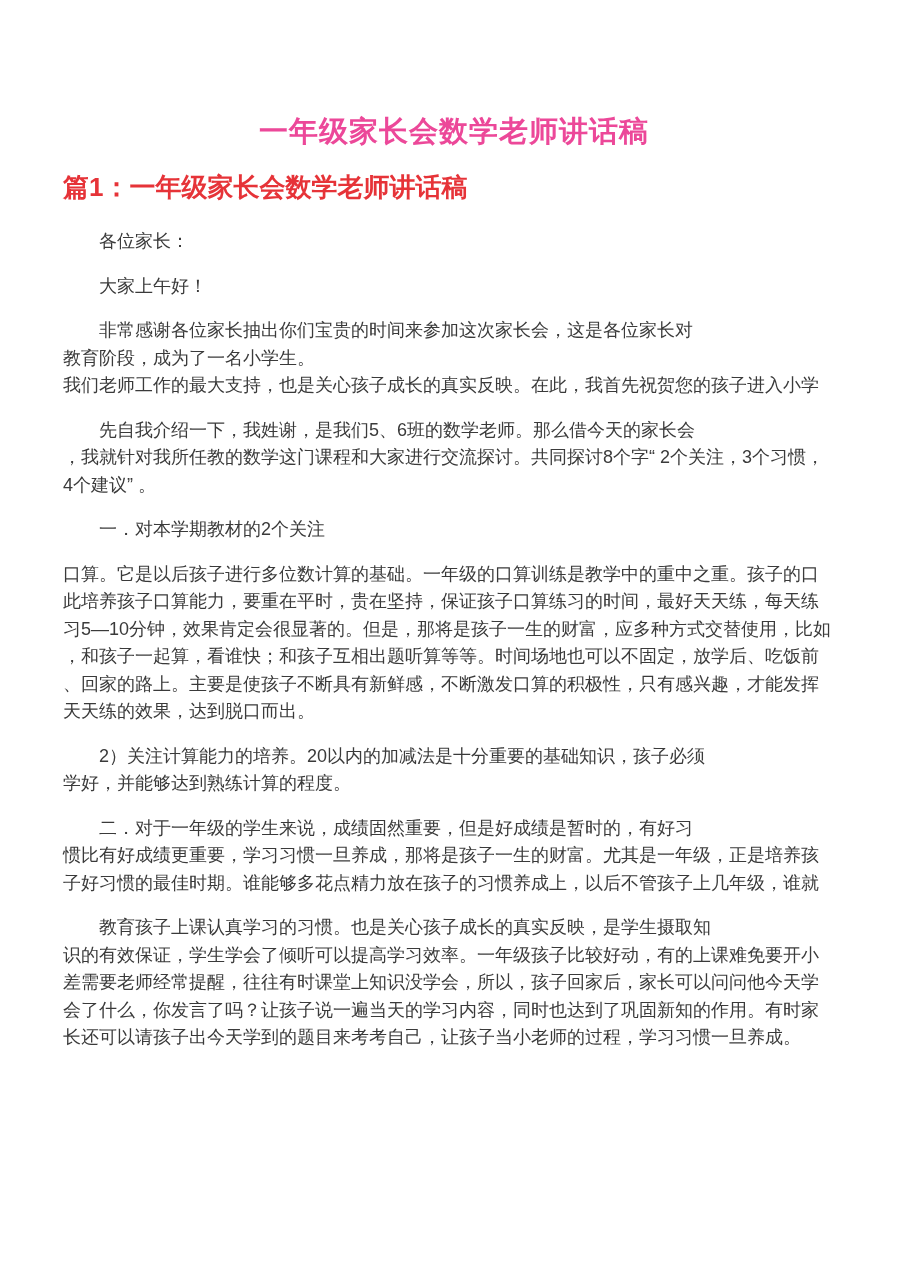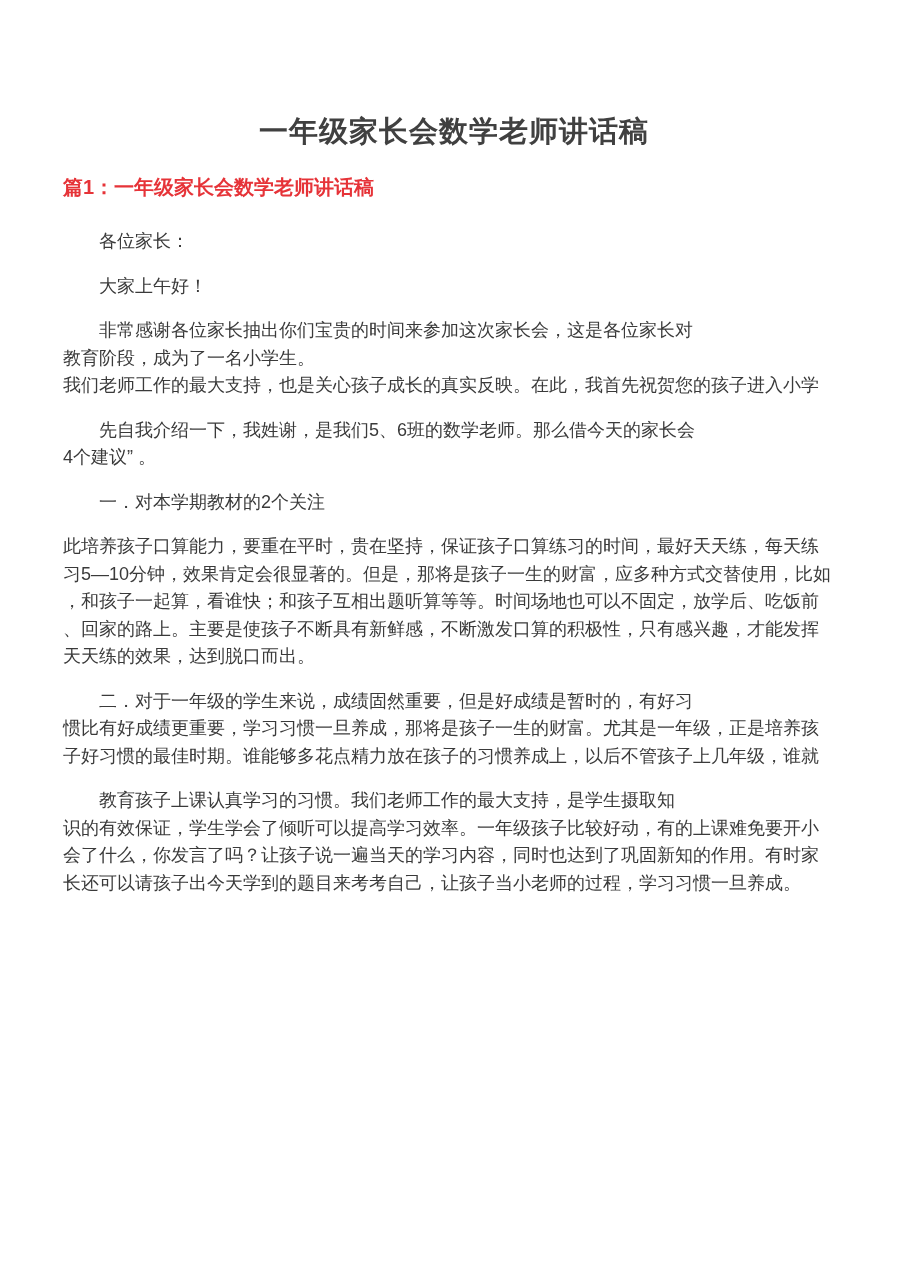--- a/index.html
+++ b/index.html
@@ -14,28 +14,28 @@
     color: #3a3a3a;
     overflow: hidden;
   }
   .doc {
     padding: 112px 55px 0 63px;
     box-sizing: border-box;
   }
   .doc-title {
     font-size: 29px;
     font-weight: bold;
-    color: #404040;
+    color: #ec4899;
     text-align: center;
     margin: 0 0 23px 0;
     line-height: 38px;
     letter-spacing: 1px;
   }
   .section-heading {
-    font-size: 20px;
+    font-size: 26px;
     font-weight: bold;
     color: #e63338;
     margin: 0 0 27px 0;
     line-height: 28px;
   }
   .para {
     margin: 0 0 17px 0;
   }
   .line {
     font-size: 18px;
@@ -60,37 +60,44 @@
       <div class="para">
         <div class="line first">大家上午好！</div>
       </div>
       <div class="para">
         <div class="line first">非常感谢各位家长抽出你们宝贵的时间来参加这次家长会，这是各位家长对</div>
         <div class="line">教育阶段，成为了一名小学生。</div>
         <div class="line">我们老师工作的最大支持，也是关心孩子成长的真实反映。在此，我首先祝贺您的孩子进入小学</div>
       </div>
       <div class="para">
         <div class="line first">先自我介绍一下，我姓谢，是我们5、6班的数学老师。那么借今天的家长会</div>
+        <div class="line">，我就针对我所任教的数学这门课程和大家进行交流探讨。共同探讨8个字“ 2个关注，3个习惯，</div>
         <div class="line">4个建议” 。</div>
       </div>
       <div class="para">
         <div class="line first">一．对本学期教材的2个关注</div>
       </div>
       <div class="para">
+        <div class="line">口算。它是以后孩子进行多位数计算的基础。一年级的口算训练是教学中的重中之重。孩子的口</div>
         <div class="line">此培养孩子口算能力，要重在平时，贵在坚持，保证孩子口算练习的时间，最好天天练，每天练</div>
         <div class="line">习5—10分钟，效果肯定会很显著的。但是，那将是孩子一生的财富，应多种方式交替使用，比如</div>
         <div class="line">，和孩子一起算，看谁快；和孩子互相出题听算等等。时间场地也可以不固定，放学后、吃饭前</div>
         <div class="line">、回家的路上。主要是使孩子不断具有新鲜感，不断激发口算的积极性，只有感兴趣，才能发挥</div>
         <div class="line">天天练的效果，达到脱口而出。</div>
       </div>
       <div class="para">
+        <div class="line first">2）关注计算能力的培养。20以内的加减法是十分重要的基础知识，孩子必须</div>
+        <div class="line">学好，并能够达到熟练计算的程度。</div>
+      </div>
+      <div class="para">
         <div class="line first">二．对于一年级的学生来说，成绩固然重要，但是好成绩是暂时的，有好习</div>
         <div class="line">惯比有好成绩更重要，学习习惯一旦养成，那将是孩子一生的财富。尤其是一年级，正是培养孩</div>
         <div class="line">子好习惯的最佳时期。谁能够多花点精力放在孩子的习惯养成上，以后不管孩子上几年级，谁就</div>
       </div>
       <div class="para">
-        <div class="line first">教育孩子上课认真学习的习惯。我们老师工作的最大支持，是学生摄取知</div>
+        <div class="line first">教育孩子上课认真学习的习惯。也是关心孩子成长的真实反映，是学生摄取知</div>
         <div class="line">识的有效保证，学生学会了倾听可以提高学习效率。一年级孩子比较好动，有的上课难免要开小</div>
+        <div class="line">差需要老师经常提醒，往往有时课堂上知识没学会，所以，孩子回家后，家长可以问问他今天学</div>
         <div class="line">会了什么，你发言了吗？让孩子说一遍当天的学习内容，同时也达到了巩固新知的作用。有时家</div>
         <div class="line">长还可以请孩子出今天学到的题目来考考自己，让孩子当小老师的过程，学习习惯一旦养成。</div>
       </div>
     </div>
 </div>
 
 </body></html>

